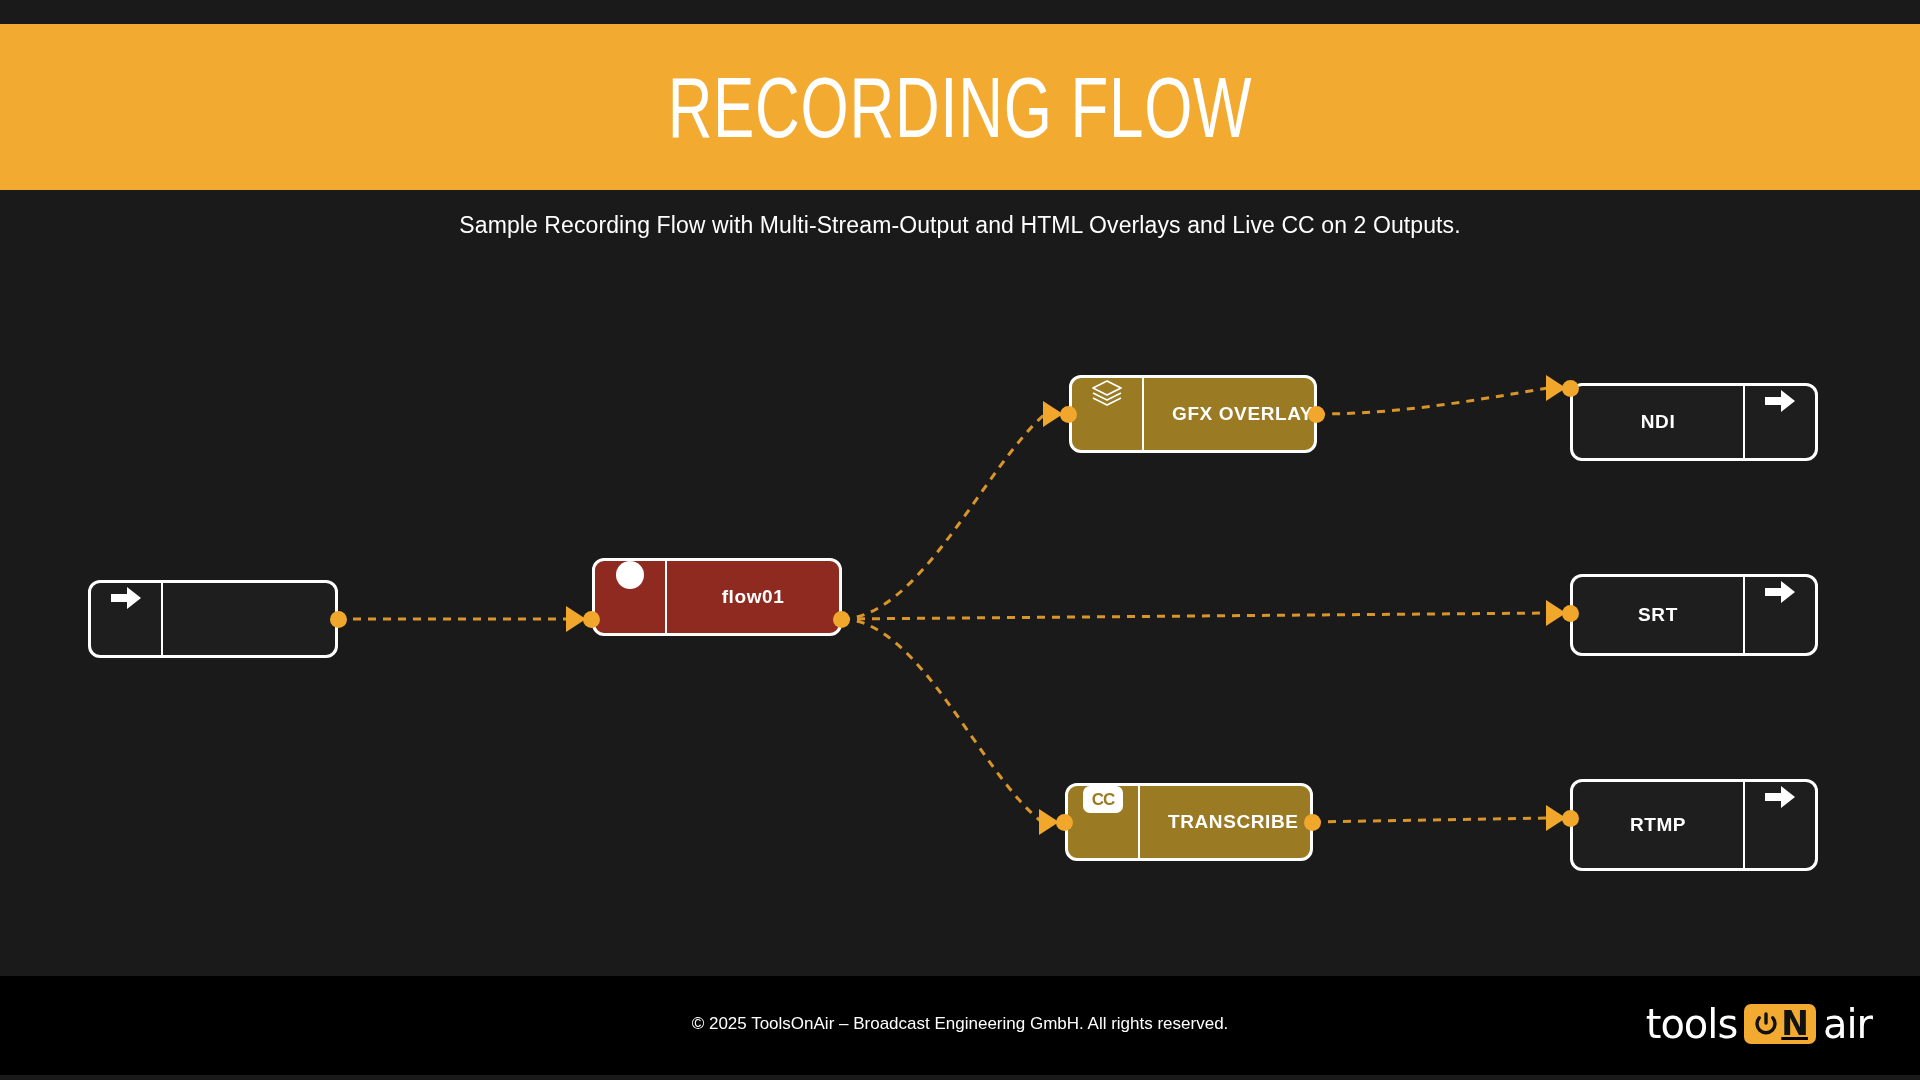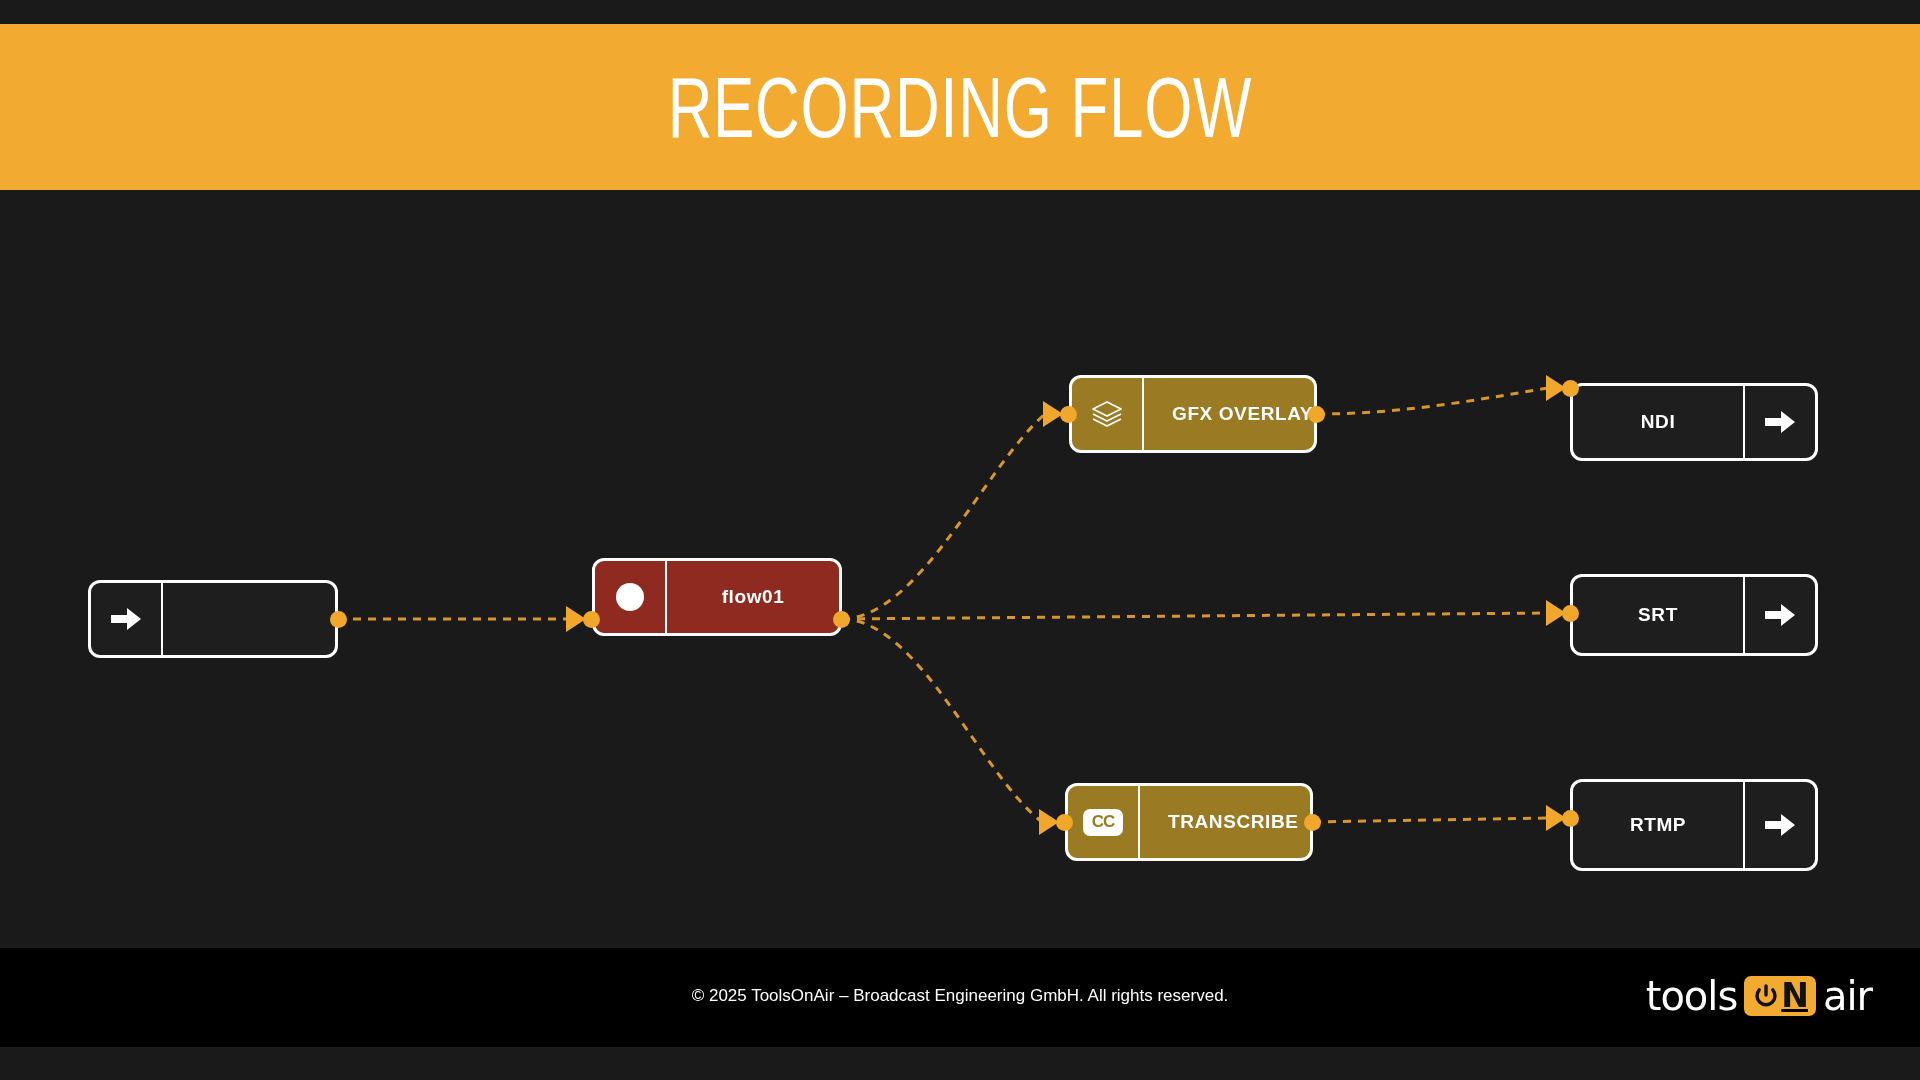--- a/index.html
+++ b/index.html
@@ -78,21 +78,21 @@
     display: flex;
     align-items: stretch;
     border: 3px solid #ffffff;
     border-radius: 12px;
     overflow: hidden;
     background: #1e1e1e;
   }
   .node-icon-cell {
     width: 72px;
     display: flex;
-    align-items: center;
+    align-items: flex-start;
     justify-content: center;
     flex: 0 0 72px;
   }
   .node-body {
     flex: 1 1 auto;
     display: flex;
     align-items: center;
     justify-content: center;
     color: #ffffff;
     font-size: 19px;
@@ -164,21 +164,21 @@
     border-top: 13px solid transparent;
     border-bottom: 13px solid transparent;
     border-left: 20px solid #f0a72c;
     z-index: 5;
   }
 
   
   .footer {
     position: absolute;
     left: 0;
-    top: 948px;
+    top: 976px;
     width: 1920px;
     height: 99px;
     background: #000000;
   }
   .footer-copyright {
     position: absolute;
     left: 0;
     top: 38px;
     width: 1920px;
     text-align: center;
@@ -225,20 +225,21 @@
 </style>
 </head>
 <body>
 
 <div id="app">
 
   <div class="header">
     <div class="header-title">RECORDING FLOW</div>
   </div>
 
+  <div class="subtitle">Sample Recording Flow with Multi-Stream-Output and HTML Overlays and Live CC on 2 Outputs.</div>
 
   <div class="flow-canvas">
 
     <svg class="edge-layer" viewBox="0 0 1920 815" width="1920" height="815">
       <g fill="none" stroke="#d8952a" stroke-width="3" stroke-dasharray="8 7" stroke-linecap="butt">
 
         <path d="M 338 453 L 568 453"></path>
 
         <path d="M 842 453 C 920 452 985 300 1045 248"></path>
 

